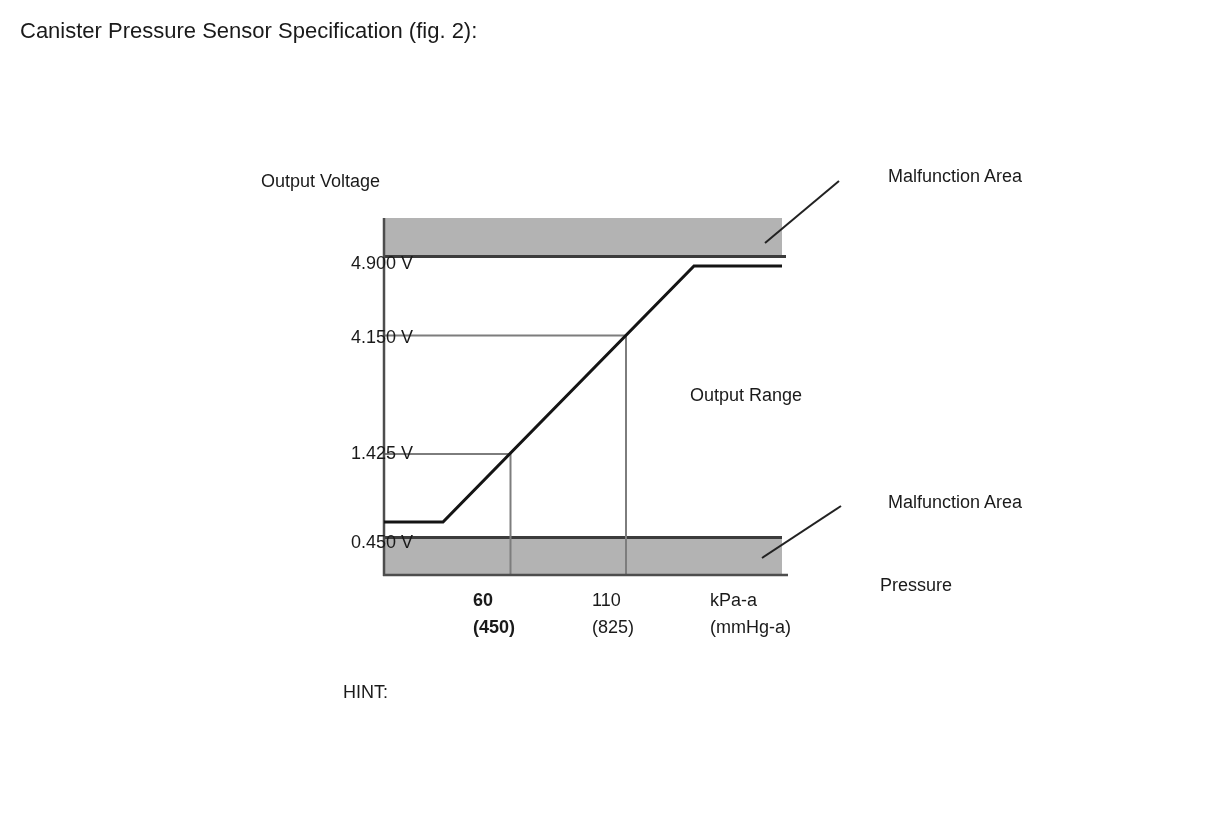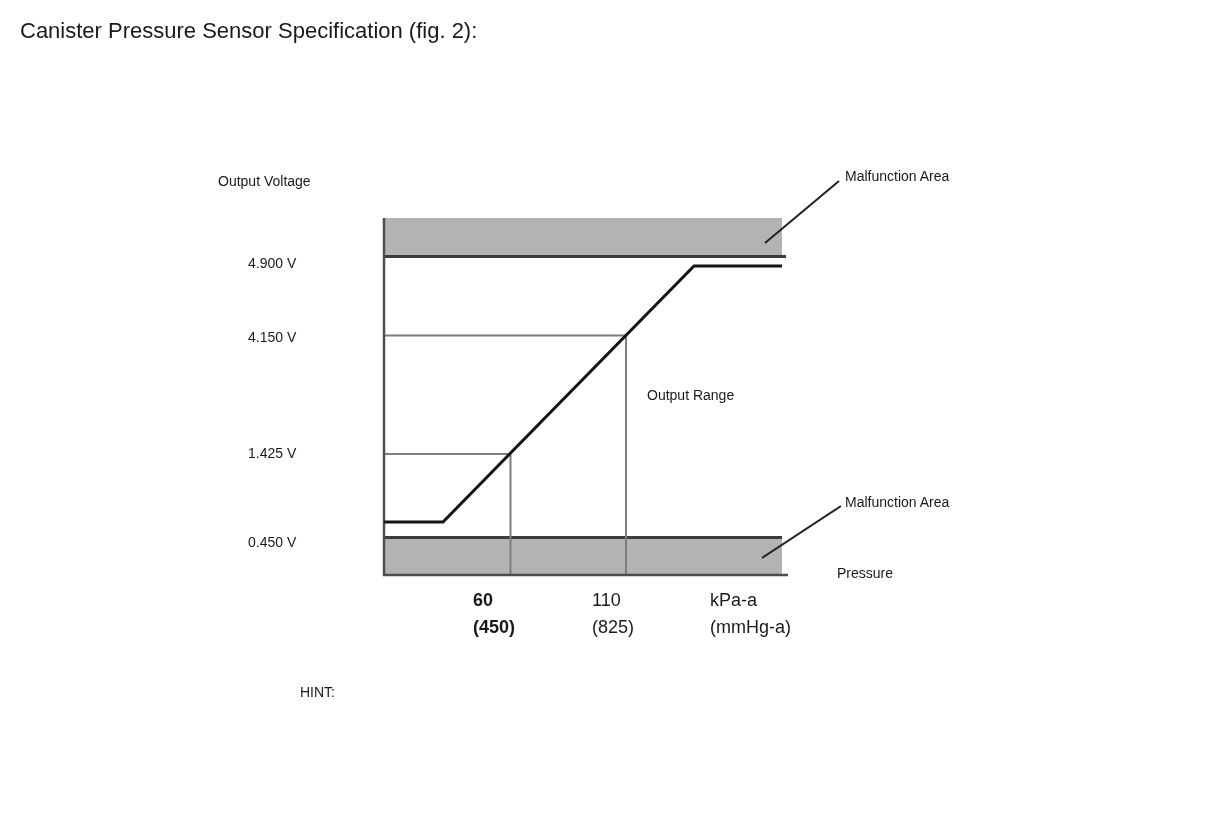--- a/index.html
+++ b/index.html
@@ -11,57 +11,58 @@
   }
   #page {
     position: relative;
     width: 1210px;
     height: 705px;
     background: #ffffff;
     overflow: hidden;
   }
   .lbl {
     position: absolute;
-    font-size: 14px;
+    font-size: 18px;
     line-height: 22px;
     white-space: nowrap;
+    margin-left: 43px;
   }
   #title {
     position: absolute;
     left: 20px;
     top: 18px;
     font-size: 22px;
     line-height: 26px;
     white-space: nowrap;
   }
   .ytick {
     position: absolute;
-    left: 248px;
+    left: 240px;
     width: 130px;
-    text-align: left;
+    text-align: right;
   }
   #yt0 { top: 252px; }
   #yt1 { top: 326px; }
   #yt2 { top: 442px; }
   #yt3 { top: 531px; }
   .xtick {
     position: absolute;
     top: 587px;
     font-size: 18px;
     line-height: 27px;
     white-space: nowrap;
   }
   #xt0 { left: 473px; font-weight: bold; }
   #xt1 { left: 592px; }
   #xt2 { left: 710px; }
   #output-voltage { left: 218px; top: 170px; }
   #usable-range   { left: 647px; top: 384px; }
   #malf-top       { left: 845px; top: 165px; }
   #malf-bottom    { left: 845px; top: 491px; }
-  #pressure       { left: 837px; top: 562px; }
+  #pressure       { left: 837px; top: 574px; }
   #hint-label     { left: 300px; top: 681px; }
   #hint-text      { left: 305px; top: 725px; }
   svg { position: absolute; left: 0; top: 0; }
 </style>
 </head>
 <body>
 
 <div id="page">
 
   <div id="title">Canister Pressure Sensor Specification (fig. 2):</div>

